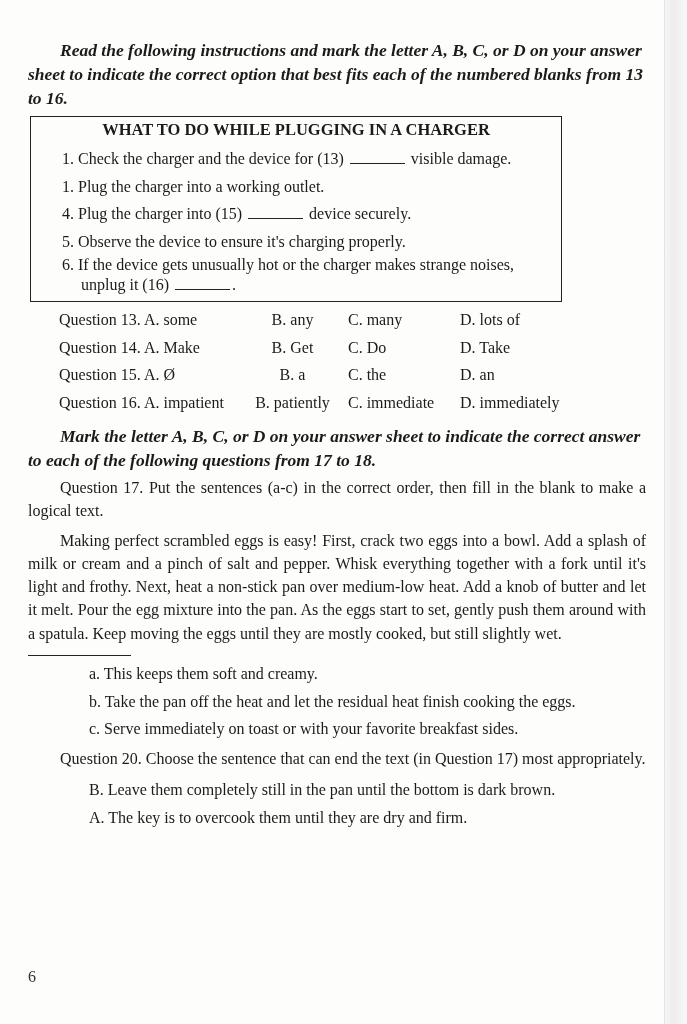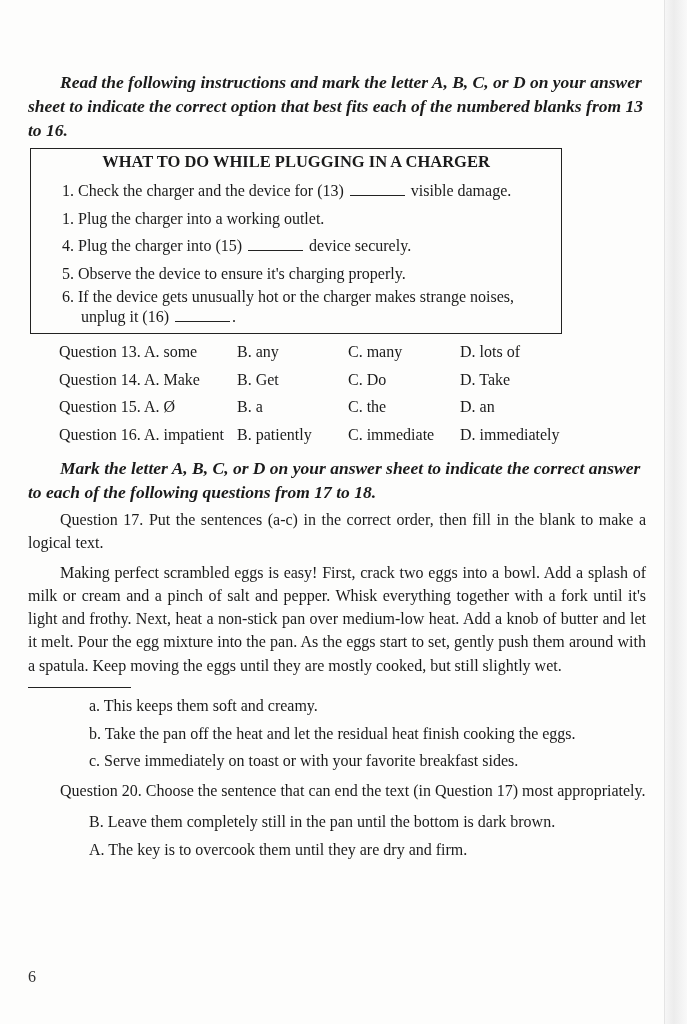--- a/index.html
+++ b/index.html
@@ -7,38 +7,38 @@
     width:687px; height:1024px; overflow:hidden; position:relative;
     background:#fdfdfc;
     font-family:"DejaVu Serif","Liberation Serif",serif;
     color:#1b1b1b;
   }
   .page-edge {
     position:absolute; top:0; right:0; width:22px; height:1024px;
     background:linear-gradient(to right,#f6f6f6,#ececec 40%,#f9f9f9);
     border-left:1px solid #e4e4e4;
   }
-  .content { position:absolute; left:28px; top:38px; width:618px;margin-top:32px; }
+  .content { position:absolute; left:28px; top:38px; width:618px; }
   .instr {
     font-family:"Liberation Serif","DejaVu Serif",serif;
     font-weight:bold; font-style:italic; font-size:17.5px; line-height:24px;
     text-indent:32px; margin:0;
   }
   .box {
     border:1.6px solid #222; margin:6px 0 0 2px; width:532px;
     padding:2px 0 6px 0; box-sizing:border-box;
     font-family:"Liberation Serif","DejaVu Serif",serif; font-size:16px;
   }
   .box-title { text-align:center; font-weight:bold; font-size:16.5px; line-height:22px; margin-bottom:4px; }
   .box-item { padding-left:31px; line-height:27.5px; }
   .box-item.wrap { line-height:20px; padding-left:50px; text-indent:-19px; }
   .blank { display:inline-block; width:55px; border-bottom:1px solid #222; height:12px; vertical-align:baseline; margin:0 2px; }
   .qrow { display:flex; font-family:"Liberation Serif","DejaVu Serif",serif; font-size:16px; line-height:27.5px; padding-left:31px; }
   .qrow .q { width:178px; white-space:nowrap; }
-  .qrow .b { width:111px; white-space:nowrap; }
+  .qrow .b { width:111px; white-space:nowrap;text-align:center; }
   .qrow .c { width:112px; white-space:nowrap; }
   .qrow .d { white-space:nowrap; }
   .text { font-family:"Liberation Serif","DejaVu Serif",serif; font-size:16px; line-height:23.3px; margin:0; text-align:justify; }
   .indent { text-indent:32px; }
   .answer-line { width:103px; border-bottom:1.3px solid #222; height:0; margin:10px 0 6px 0; }
   .sent { padding-left:61px; font-family:"Liberation Serif","DejaVu Serif",serif; font-size:16px; line-height:23.5px; }
   .sent.wrap { padding-left:82px; text-indent:-21px; }
   .opt-row { display:flex; padding-left:61px; font-family:"Liberation Serif","DejaVu Serif",serif; font-size:16px; line-height:26px; }
   .opt-row span { width:113px; }
   .page-num { position:absolute; left:28px; top:968px; font-family:"Liberation Serif",serif; font-size:16px; color:#333; }

